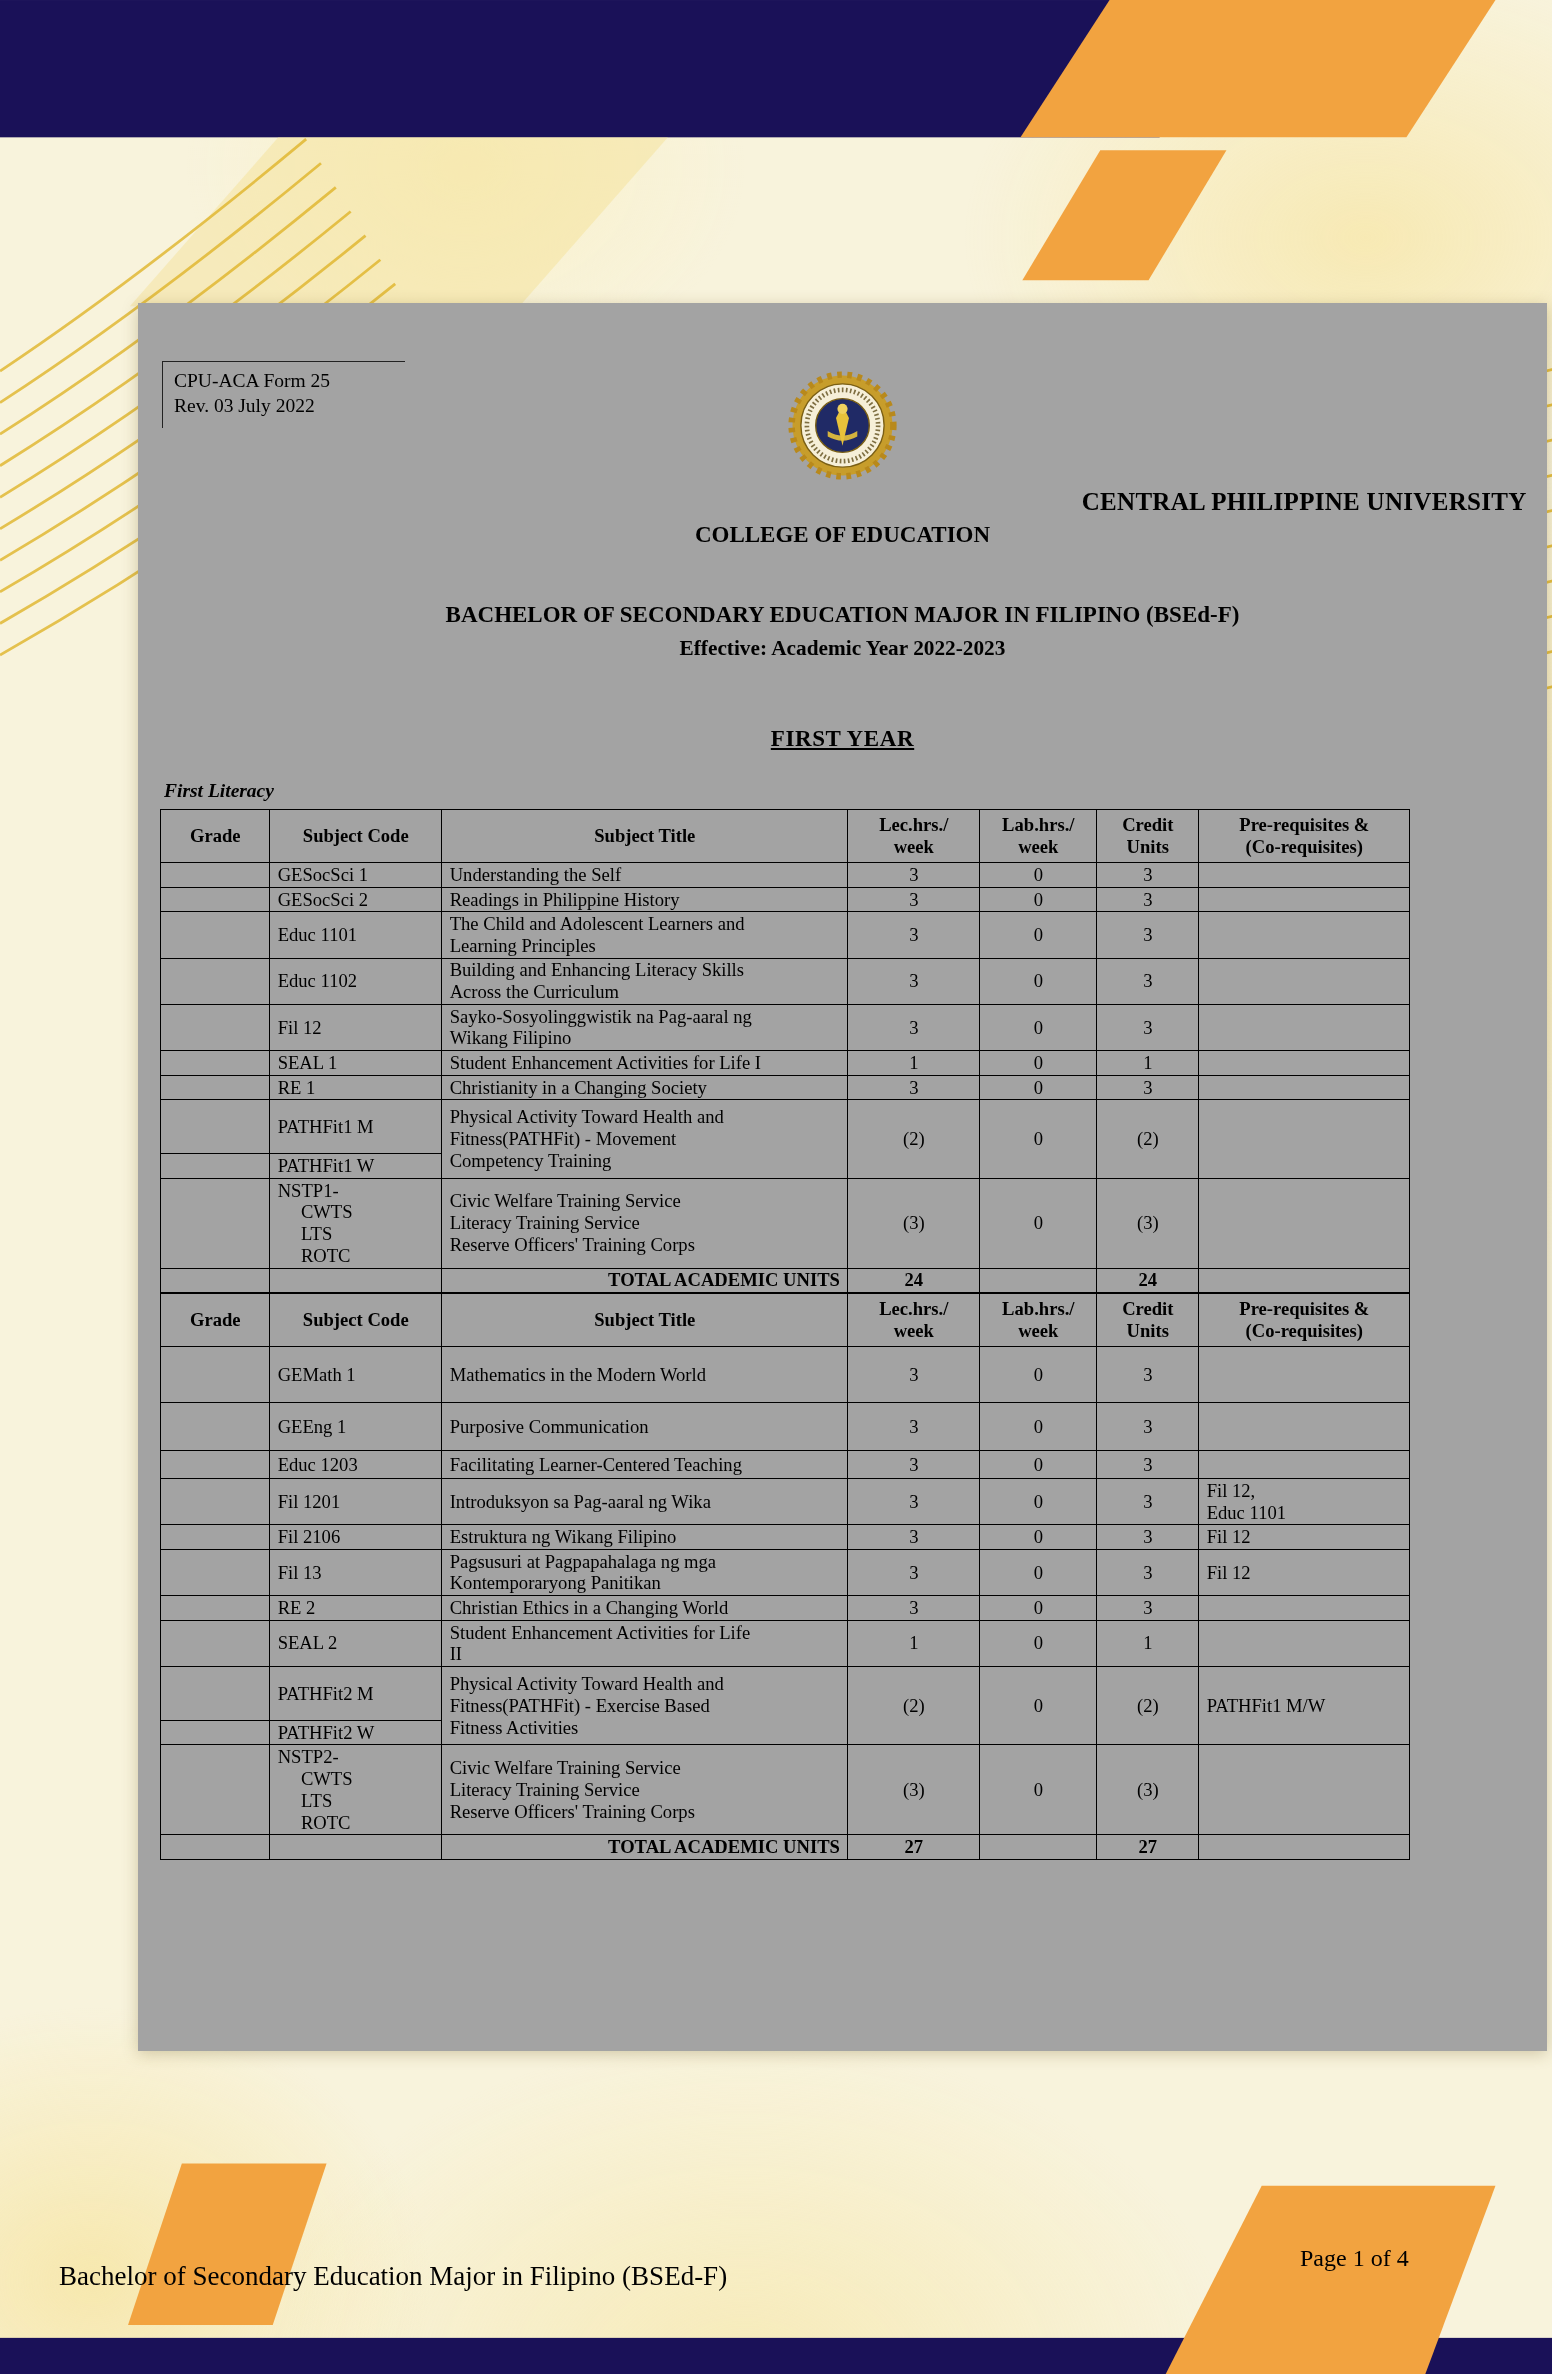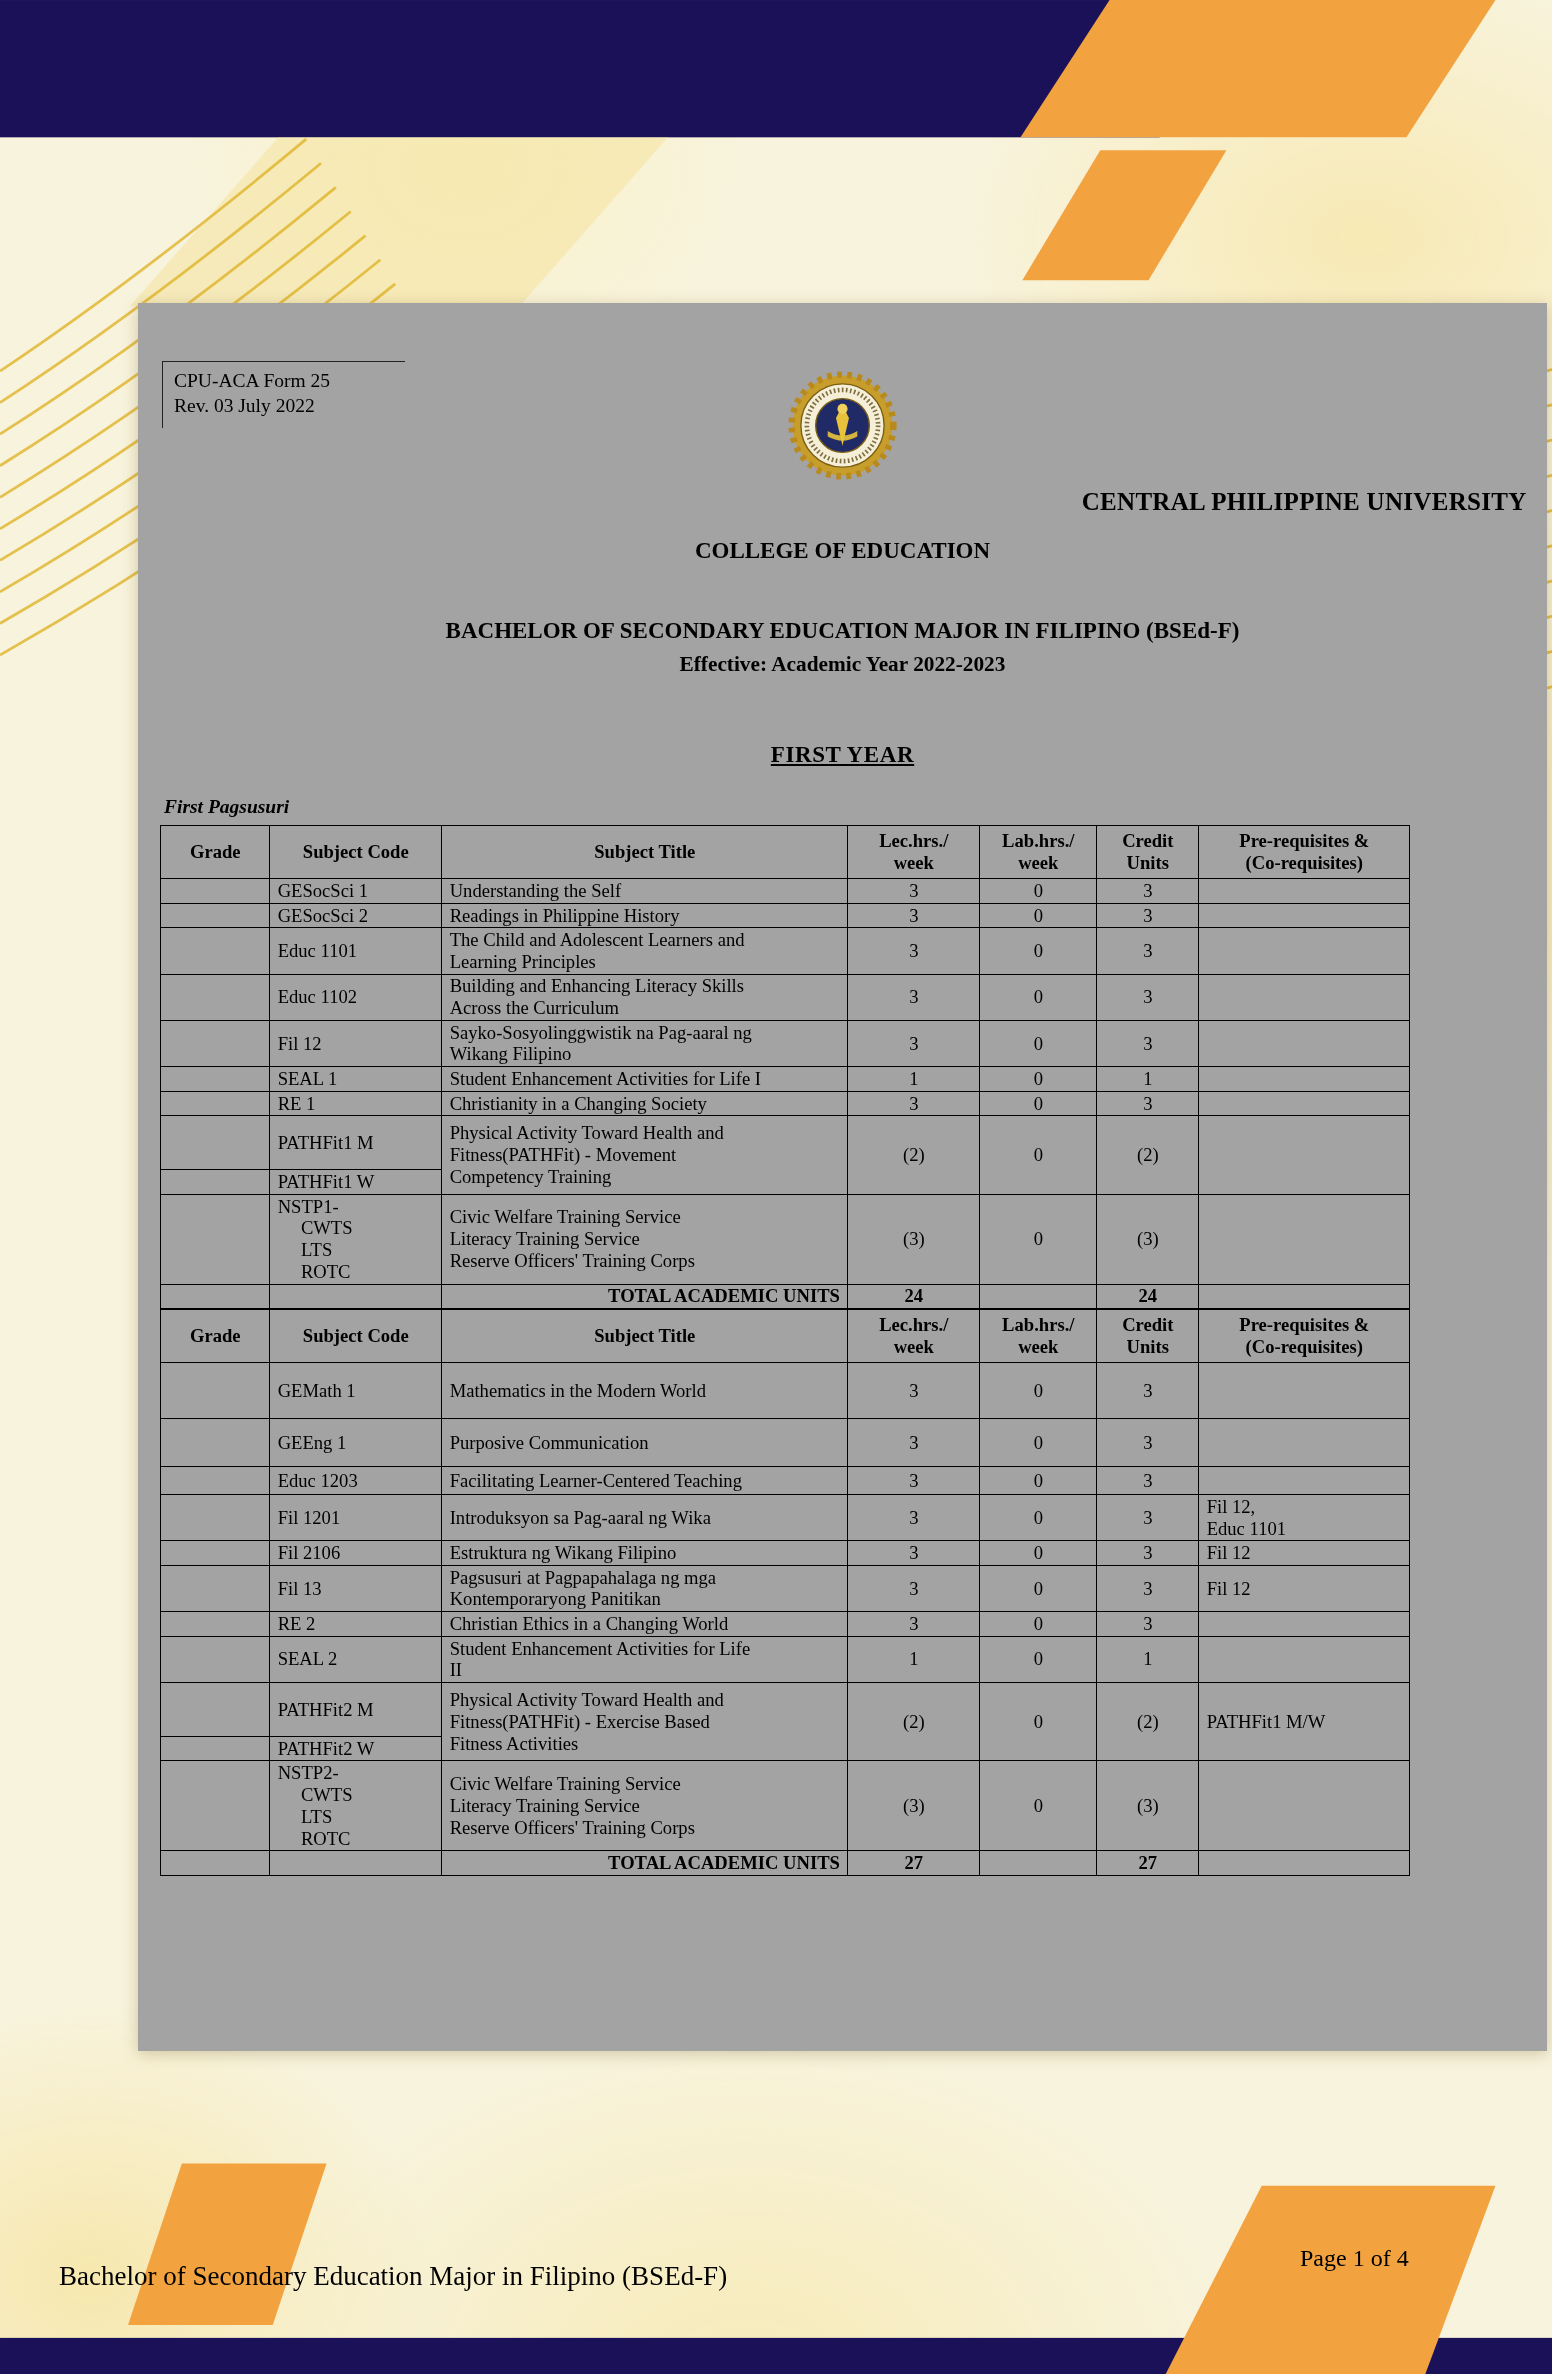--- a/index.html
+++ b/index.html
@@ -22,21 +22,21 @@
     background: #a3a3a3; z-index: 2; padding: 0 20.4px;
     box-shadow: 0 2.8px 15px rgba(100,80,20,.28);
   }
   .form-box {
     position: absolute; left: 24px; top: 58px; width: 243px;
     border-top: 1.9px solid #222; border-left: 1.9px solid #222;
     padding: 5.6px 7.4px 9.3px 11px; font-size: 19.5px; line-height: 1.3;
   }
   .seal-wrap { margin-top: 67px; text-align: center; height: 111px; }
   .university { text-align: right; font-weight: bold; font-size: 25px; margin-top: 7.4px; letter-spacing: 0.3px; }
-  .college { text-align: center; font-weight: bold; font-size: 23px; margin-top: 22px; }
+  .college { text-align: center; font-weight: bold; font-size: 23px; margin-top: 6px; }
   .program { text-align: center; font-weight: bold; margin-top: 50px; line-height: 1.5; }
   .program-title { font-size: 23px; }
   .program-sub { font-size: 21.3px; }
   .year-heading { text-align: center; font-weight: bold; font-size: 23px; margin-top: 61px; text-decoration: underline; letter-spacing: 0.6px; }
   .sem-label { font-weight: bold; font-style: italic; font-size: 19.5px; margin: 28px 0 7.4px 5.6px; }
   .sem-label.second { margin-top: 32px; }
   table.curr { border-collapse: collapse; table-layout: fixed; width: 1249px; margin-left: 1.9px; font-size: 18.6px; }
   table.curr th, table.curr td { border: 1.5px solid #000; padding: 0.9px 7.4px; vertical-align: middle; line-height: 1.17; overflow: hidden; }
   table.curr th { font-weight: bold; text-align: center; white-space: pre-line; padding: 3.7px 3.7px; line-height: 1.2; }
   td.c { text-align: center; }
@@ -107,21 +107,21 @@
   <div class="university">CENTRAL PHILIPPINE UNIVERSITY</div>
   <div class="college">COLLEGE OF EDUCATION</div>
 
   <div class="program">
     <div class="program-title">BACHELOR OF SECONDARY EDUCATION MAJOR IN FILIPINO (BSEd-F)</div>
     <div class="program-sub">Effective: Academic Year 2022-2023</div>
   </div>
 
   <div class="year-heading">FIRST YEAR</div>
 
-  <div class="sem-label">First Pagsusuri</div>
+  <div class="sem-label">First Literacy</div>
 
   <table class="curr">
     <colgroup>
         <col style="width:109px">
         <col style="width:172px">
         <col style="width:406px">
         <col style="width:132px">
         <col style="width:117px">
         <col style="width:102px">
         <col style="width:211px">

